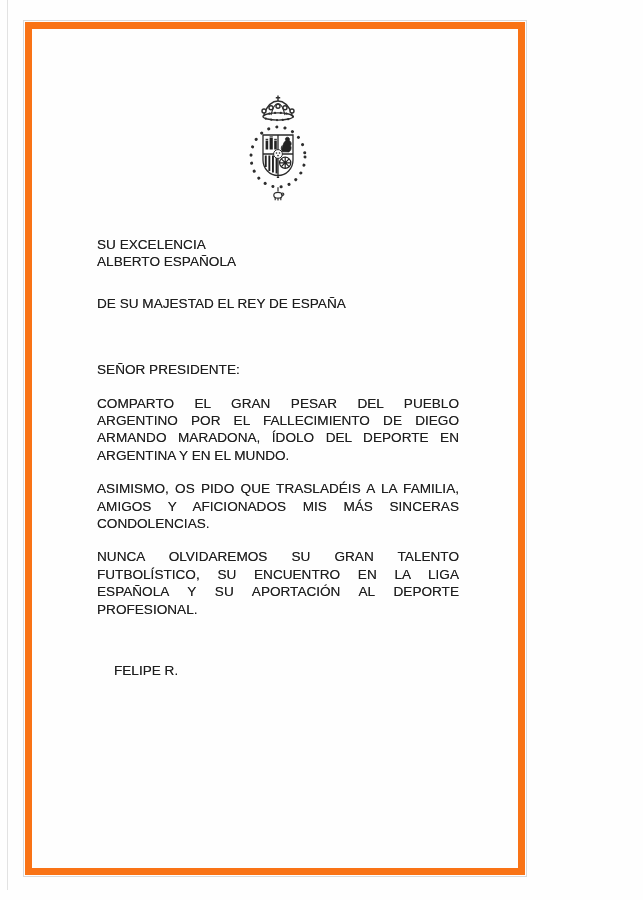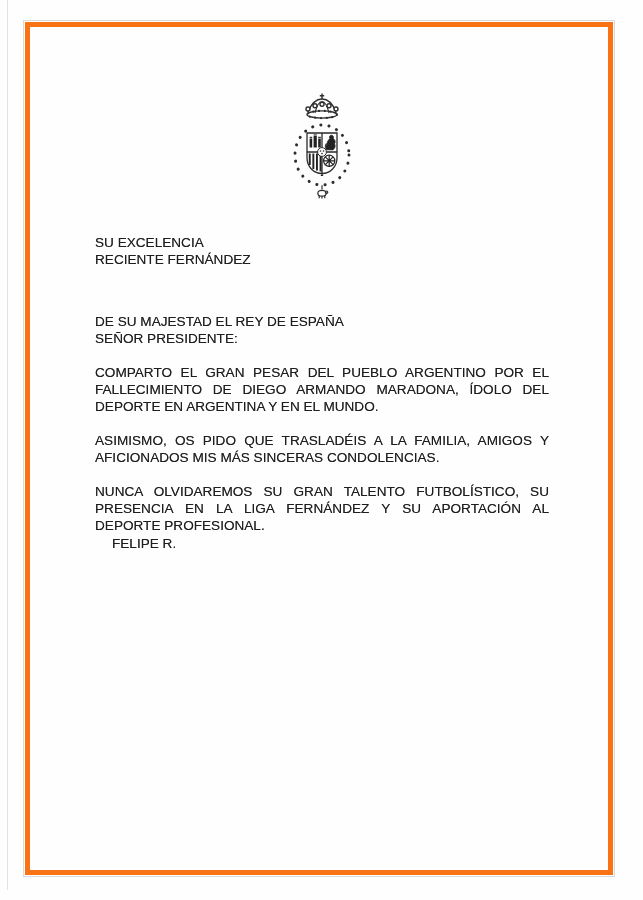--- a/index.html
+++ b/index.html
@@ -16,51 +16,52 @@
   }
   .edge-line {
     position: absolute;
     left: 7px; top: 0; bottom: 10px;
     width: 1px;
     background: #e2e2e2;
   }
   .frame {
     position: absolute;
     left: 25px; top: 22px;
-    width: 588px; height: 853px;
+    width: 500px; height: 853px;
     box-sizing: border-box;
-    border: 5px solid #f97316;
+    border: 7px solid #f97316;
     outline: 1px solid #dadada;
     outline-offset: 1px;
     background: #fefefe;
   }
   .content {
     box-sizing: border-box;
     width: 100%; height: 100%;
     padding: 0 59px 0 65px;
     color: #1e1e1e;
     font-size: 13.6px;
     line-height: 17.4px;
     text-shadow: 0 0 0.6px rgba(40,40,40,0.65);
   }
   .crest {
     width: 80px; height: 112px;
     margin: 65px auto 0;
   }
   .recipient { margin-top: 30px; }
   .recipient div { white-space: nowrap; }
-  .sender { margin-top: 44px; white-space: nowrap; }
-  .salutation { }
+  .sender { margin-top: 24px; white-space: nowrap; }
+  .salutation { margin-top: 49px; }
   p.para {
     margin: 16px 0 0;
     text-align: justify;
     text-align-last: left;
   }
   p.para.first { }
   .signature {
+    margin-top: 44px;
     padding-left: 17px;
   }
 </style>
 </head>
 <body>
 
 <div class="page">
   <div class="edge-line"></div>
 
   <div class="frame">
@@ -127,28 +128,28 @@
             <path d="M40 93.2 V97.6"></path>
             <ellipse cx="40" cy="101.2" rx="4.2" ry="2.9"></ellipse>
             <circle cx="44.6" cy="100.2" r="1.2"></circle>
             <path d="M37.2 103.8 v2.4 M40 104.2 v2.4 M42.8 103.8 v2.4"></path>
           </g>
         </svg>
       </div>
 
       <div class="recipient">
         <div>SU EXCELENCIA</div>
-        <div>RECIENTE FERNÁNDEZ</div>
+        <div>ALBERTO ESPAÑOLA</div>
       </div>
 
       <div class="sender">DE SU MAJESTAD EL REY DE ESPAÑA</div>
 
       <div class="salutation">SEÑOR PRESIDENTE:</div>
 
       <p class="para first">COMPARTO EL GRAN PESAR DEL PUEBLO ARGENTINO POR EL FALLECIMIENTO DE DIEGO ARMANDO MARADONA, ÍDOLO DEL DEPORTE EN ARGENTINA Y EN EL MUNDO.</p>
       <p class="para">ASIMISMO, OS PIDO QUE TRASLADÉIS A LA FAMILIA, AMIGOS Y AFICIONADOS MIS MÁS SINCERAS CONDOLENCIAS.</p>
-      <p class="para">NUNCA OLVIDAREMOS SU GRAN TALENTO FUTBOLÍSTICO, SU PRESENCIA EN LA LIGA FERNÁNDEZ Y SU APORTACIÓN AL DEPORTE PROFESIONAL.</p>
+      <p class="para">NUNCA OLVIDAREMOS SU GRAN TALENTO FUTBOLÍSTICO, SU ENCUENTRO EN LA LIGA ESPAÑOLA Y SU APORTACIÓN AL DEPORTE PROFESIONAL.</p>
 
       <div class="signature">FELIPE R.</div>
 
     </div>
   </div>
 </div>
 
 </body></html>

